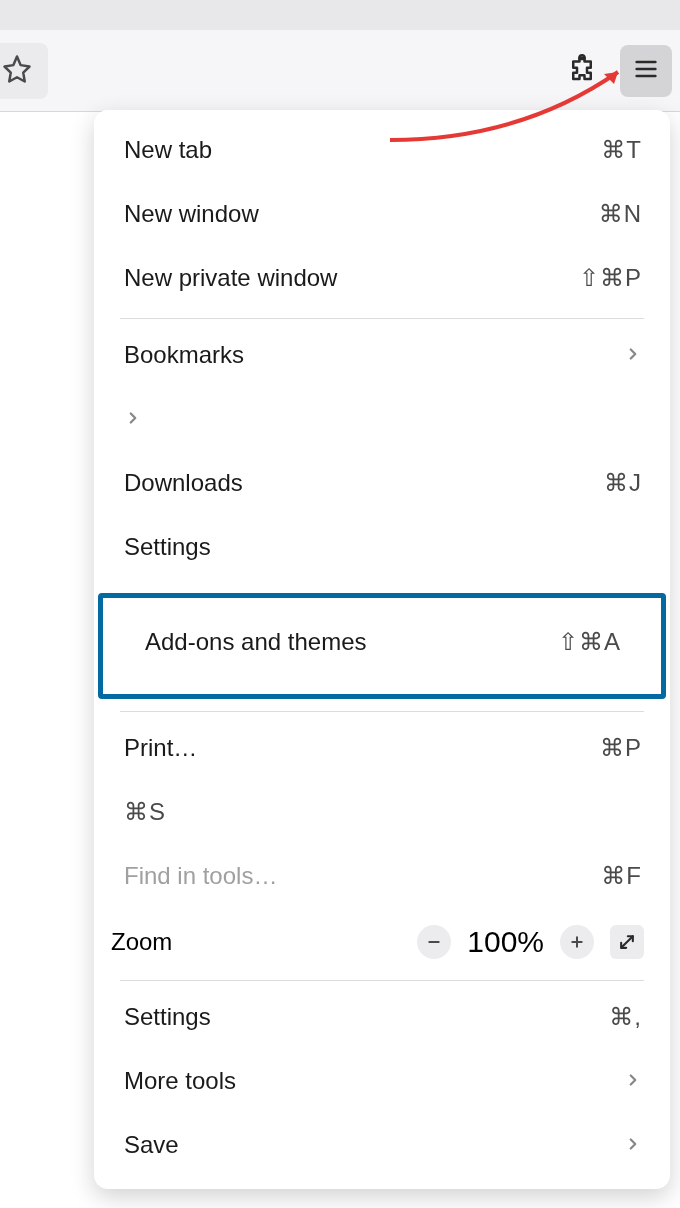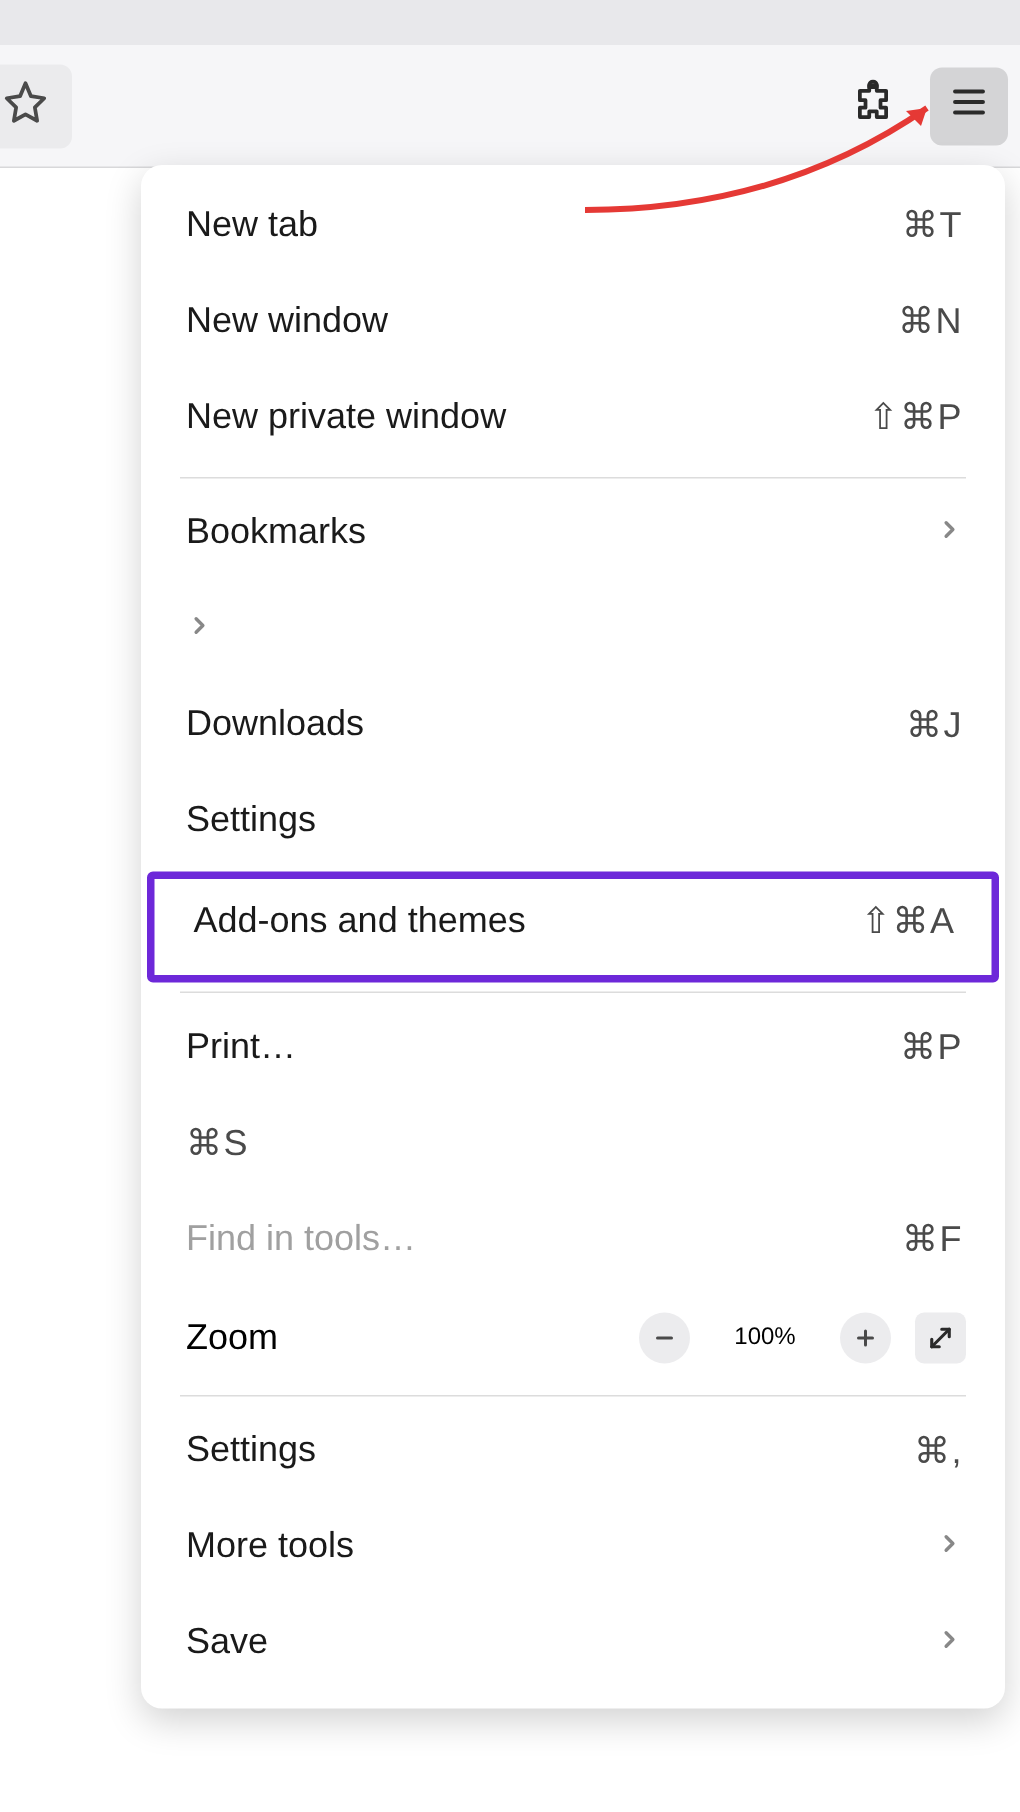--- a/index.html
+++ b/index.html
@@ -100,33 +100,33 @@
     }
     .chevron {
       color: #888;
     }
     .menu-divider {
       height: 1px;
       background: #dcdcdc;
       margin: 6px 26px;
     }
     .highlight-box {
-      border: 5px solid #6d28d9;
+      border: 5px solid #0369a1;
       border-radius: 4px;
-      margin: 0 4px;
-      padding: 0;
+      margin: 12px 4px;
+      padding: 16px;
     }
     .highlight-box .menu-item {
       padding: 14px 24px 14px 26px;
     }
     .zoom-row {
       display: flex;
       align-items: center;
       justify-content: space-between;
-      padding: 14px 26px 14px 30px;
+      padding: 14px 26px 14px 17px;
       font-size: 24px;
       min-height: 64px;
     }
     .zoom-controls {
       display: flex;
       align-items: center;
       gap: 16px;
     }
     .zoom-btn {
       width: 34px;
@@ -134,21 +134,21 @@
       border-radius: 50%;
       background: #ececee;
       display: flex;
       align-items: center;
       justify-content: center;
       cursor: pointer;
       font-size: 22px;
       color: #4a4a4a;
     }
     .zoom-value {
-      font-size: 16px;
+      font-size: 30px;
       min-width: 68px;
       text-align: center;
     }
     .fullscreen-btn {
       width: 34px;
       height: 34px;
       border-radius: 6px;
       background: #ececee;
       display: flex;
       align-items: center;

